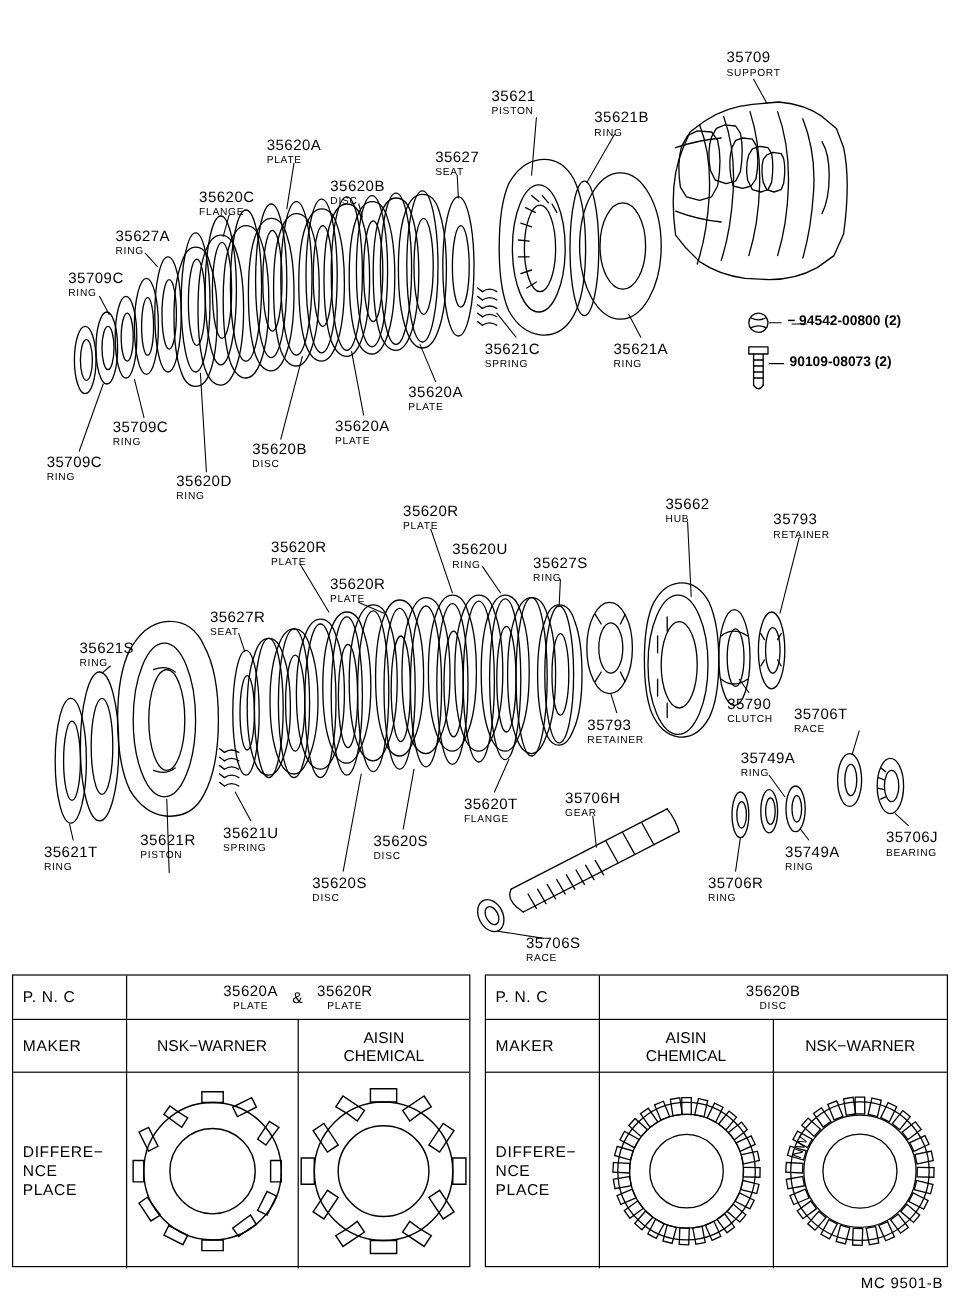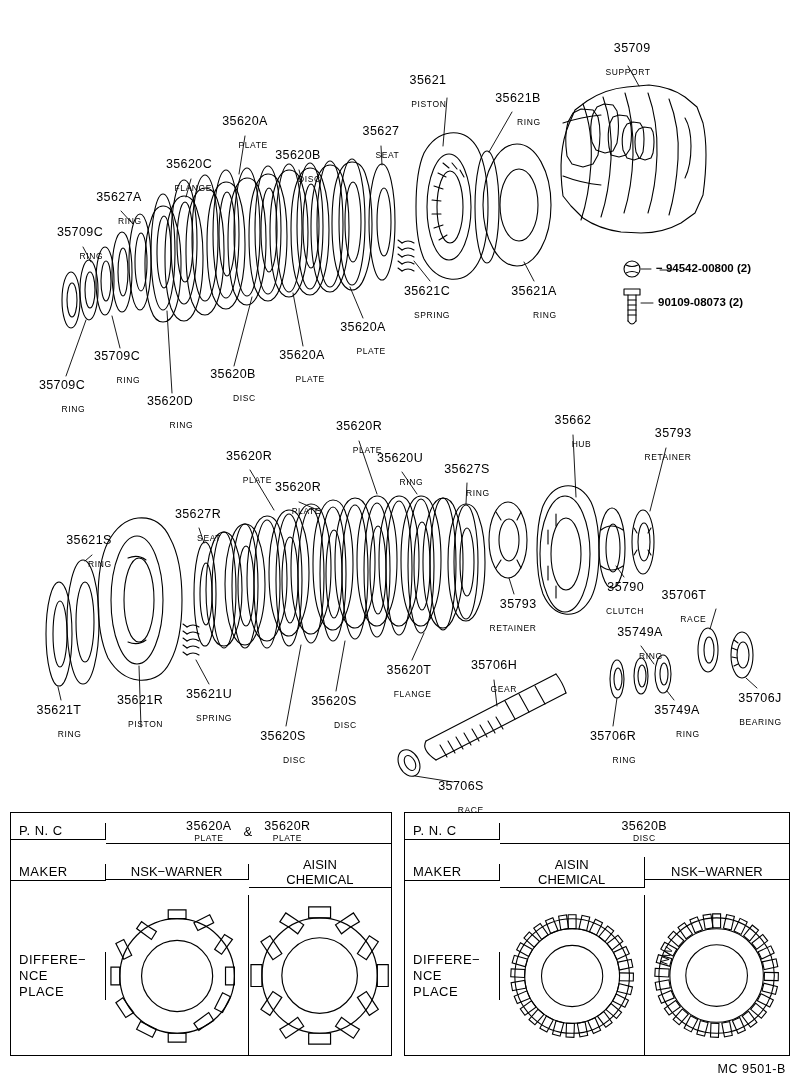--- a/index.html
+++ b/index.html
@@ -32,39 +32,37 @@
     font-size: 12.5px;
     line-height: 12.5px;
     letter-spacing: 0.4px;
     white-space: nowrap;
   }
   .lbl .sub {
     display: block;
     font-size: 8.5px;
     line-height: 10px;
     letter-spacing: 0.6px;
-    margin-top: 12px;
-  }
-  .lbl.ctr { text-align: right; transform: translateX(-50%); }
+  }
+  .lbl.ctr { text-align: left; transform: translateX(-50%); }
   .note {
     position: absolute;
     font-size: 11.5px;
     white-space: nowrap;
     font-weight: bold;
   }
   
   .tbl {
     position: absolute;
     border: 1.6px solid #000;
     box-sizing: border-box;
   }
   .tbl .row {
     display: flex;
     box-sizing: border-box;
-    align-items: center;
   }
   .tbl .cell {
     box-sizing: border-box;
     border-right: 1.4px solid #000;
     border-bottom: 1.4px solid #000;
     display: flex;
     align-items: center;
     justify-content: center;
     font-size: 13px;
     text-align: center;

